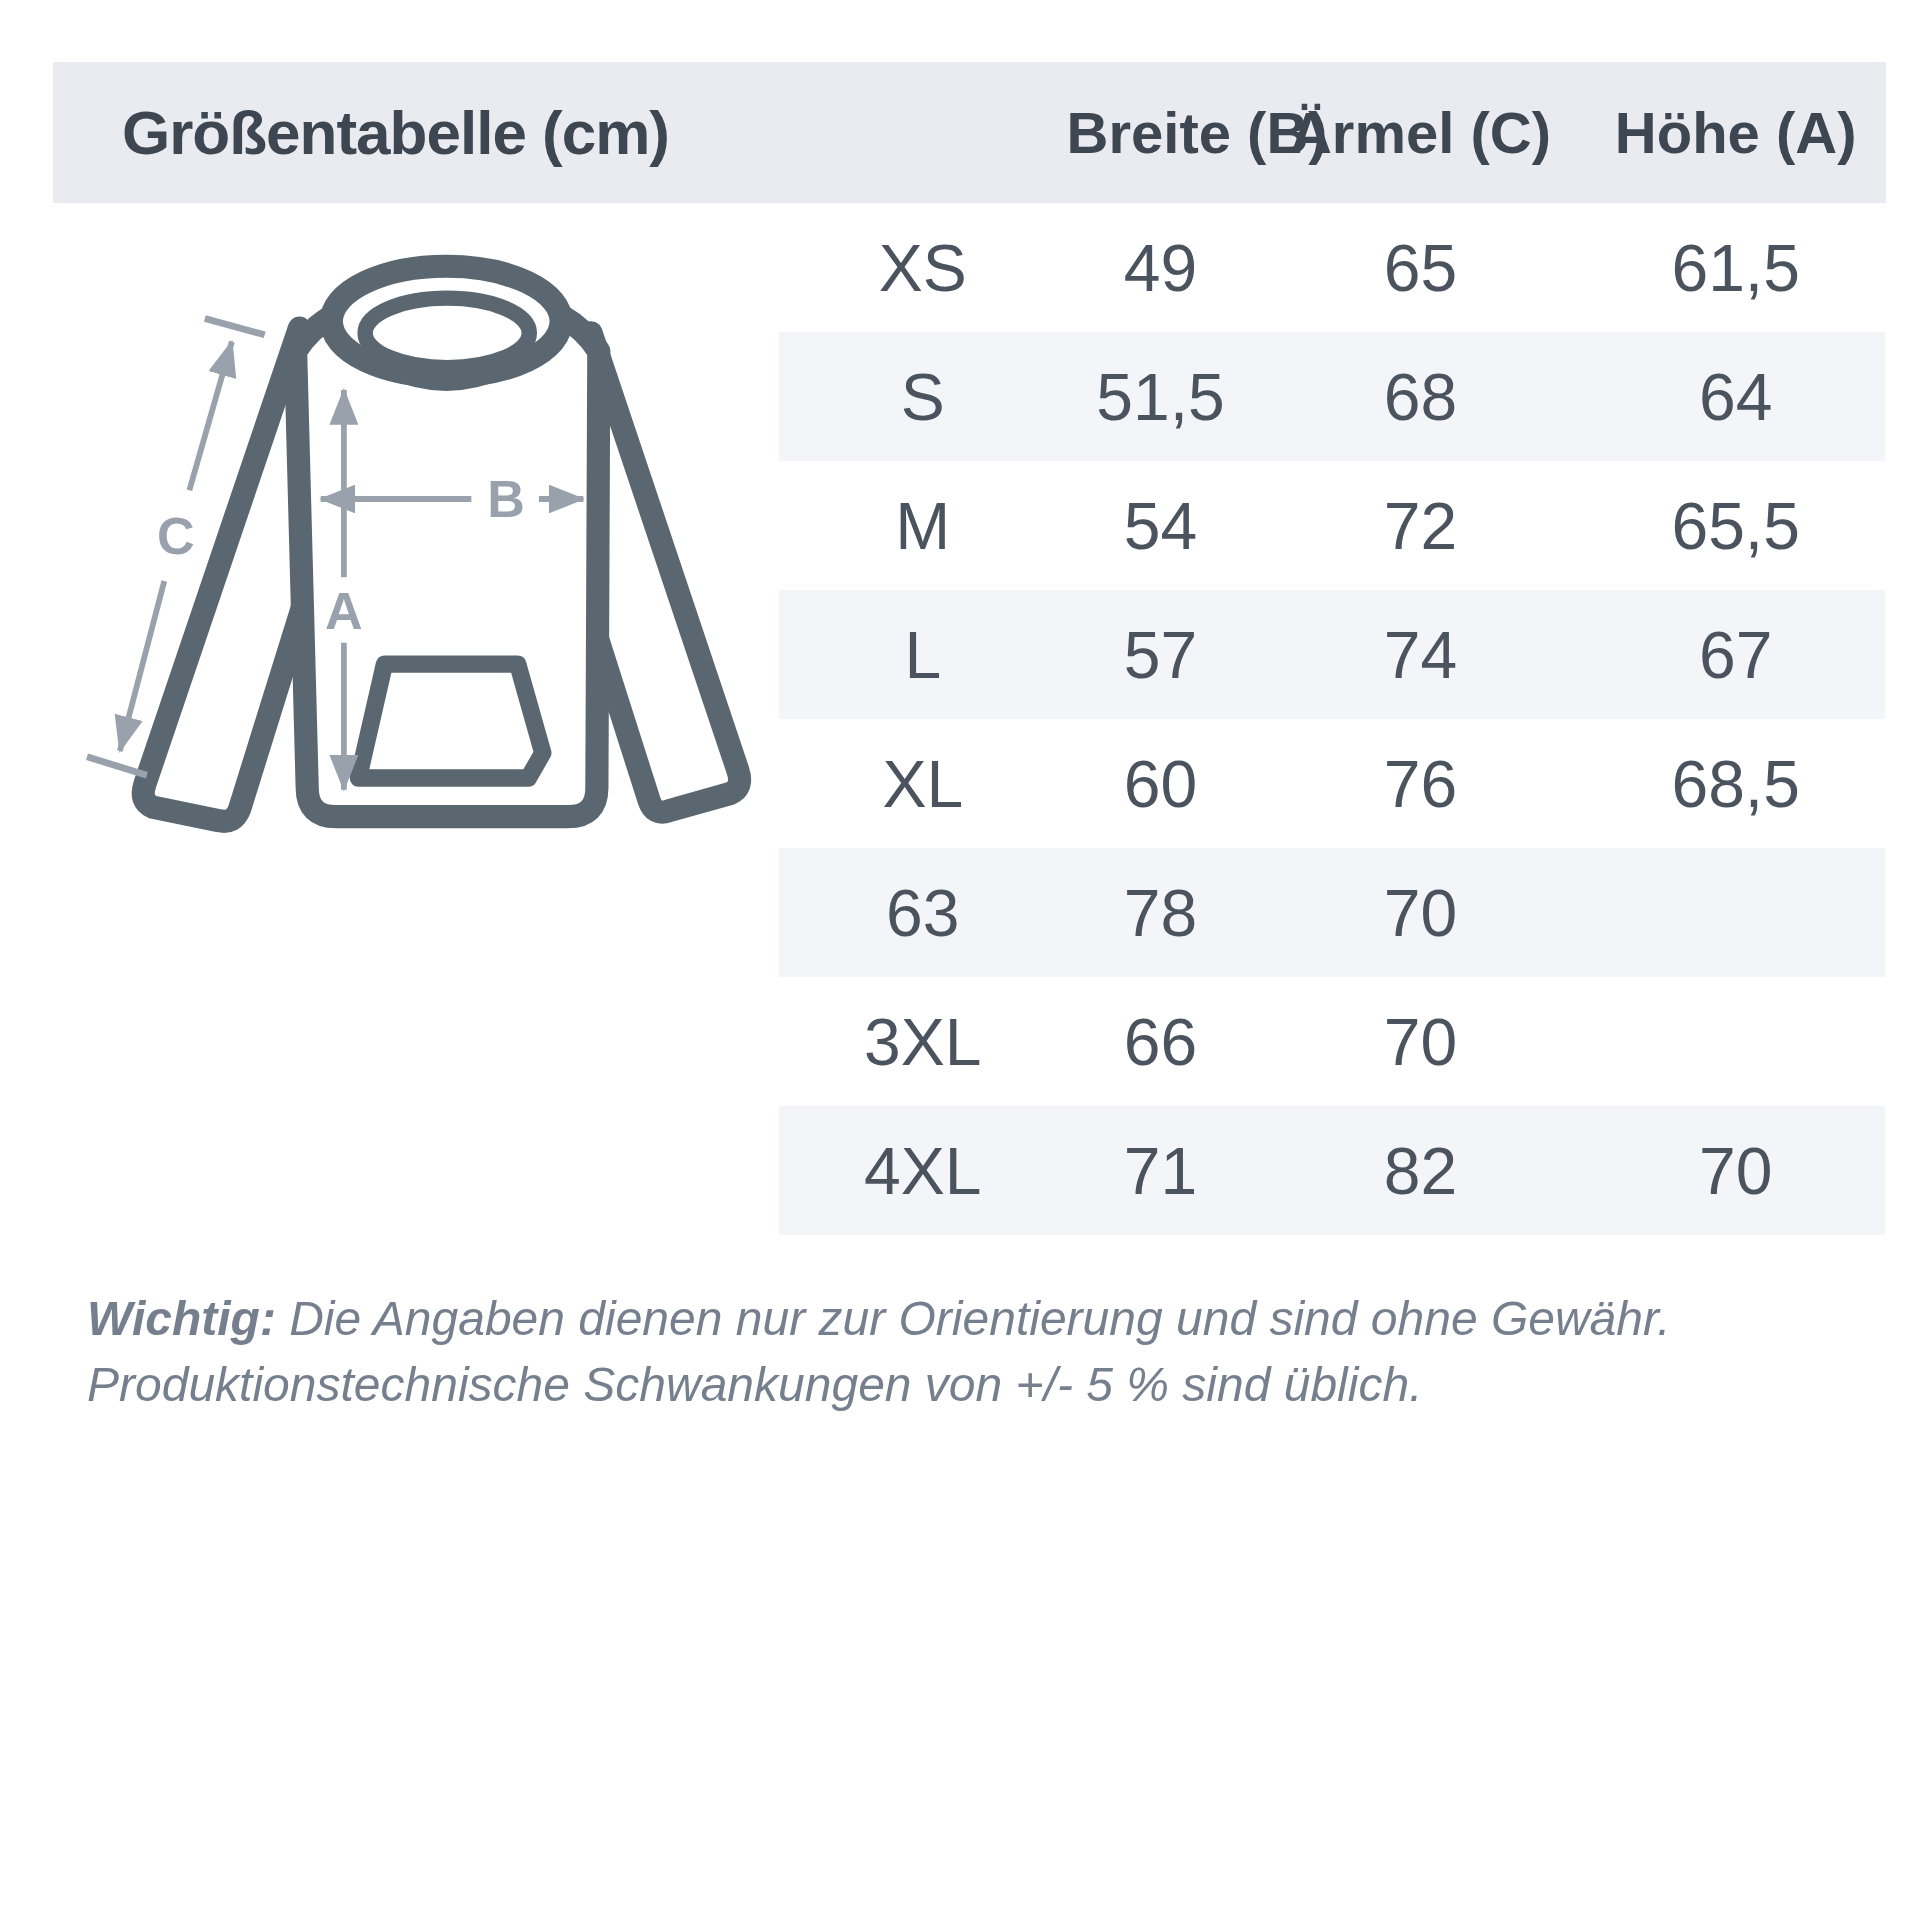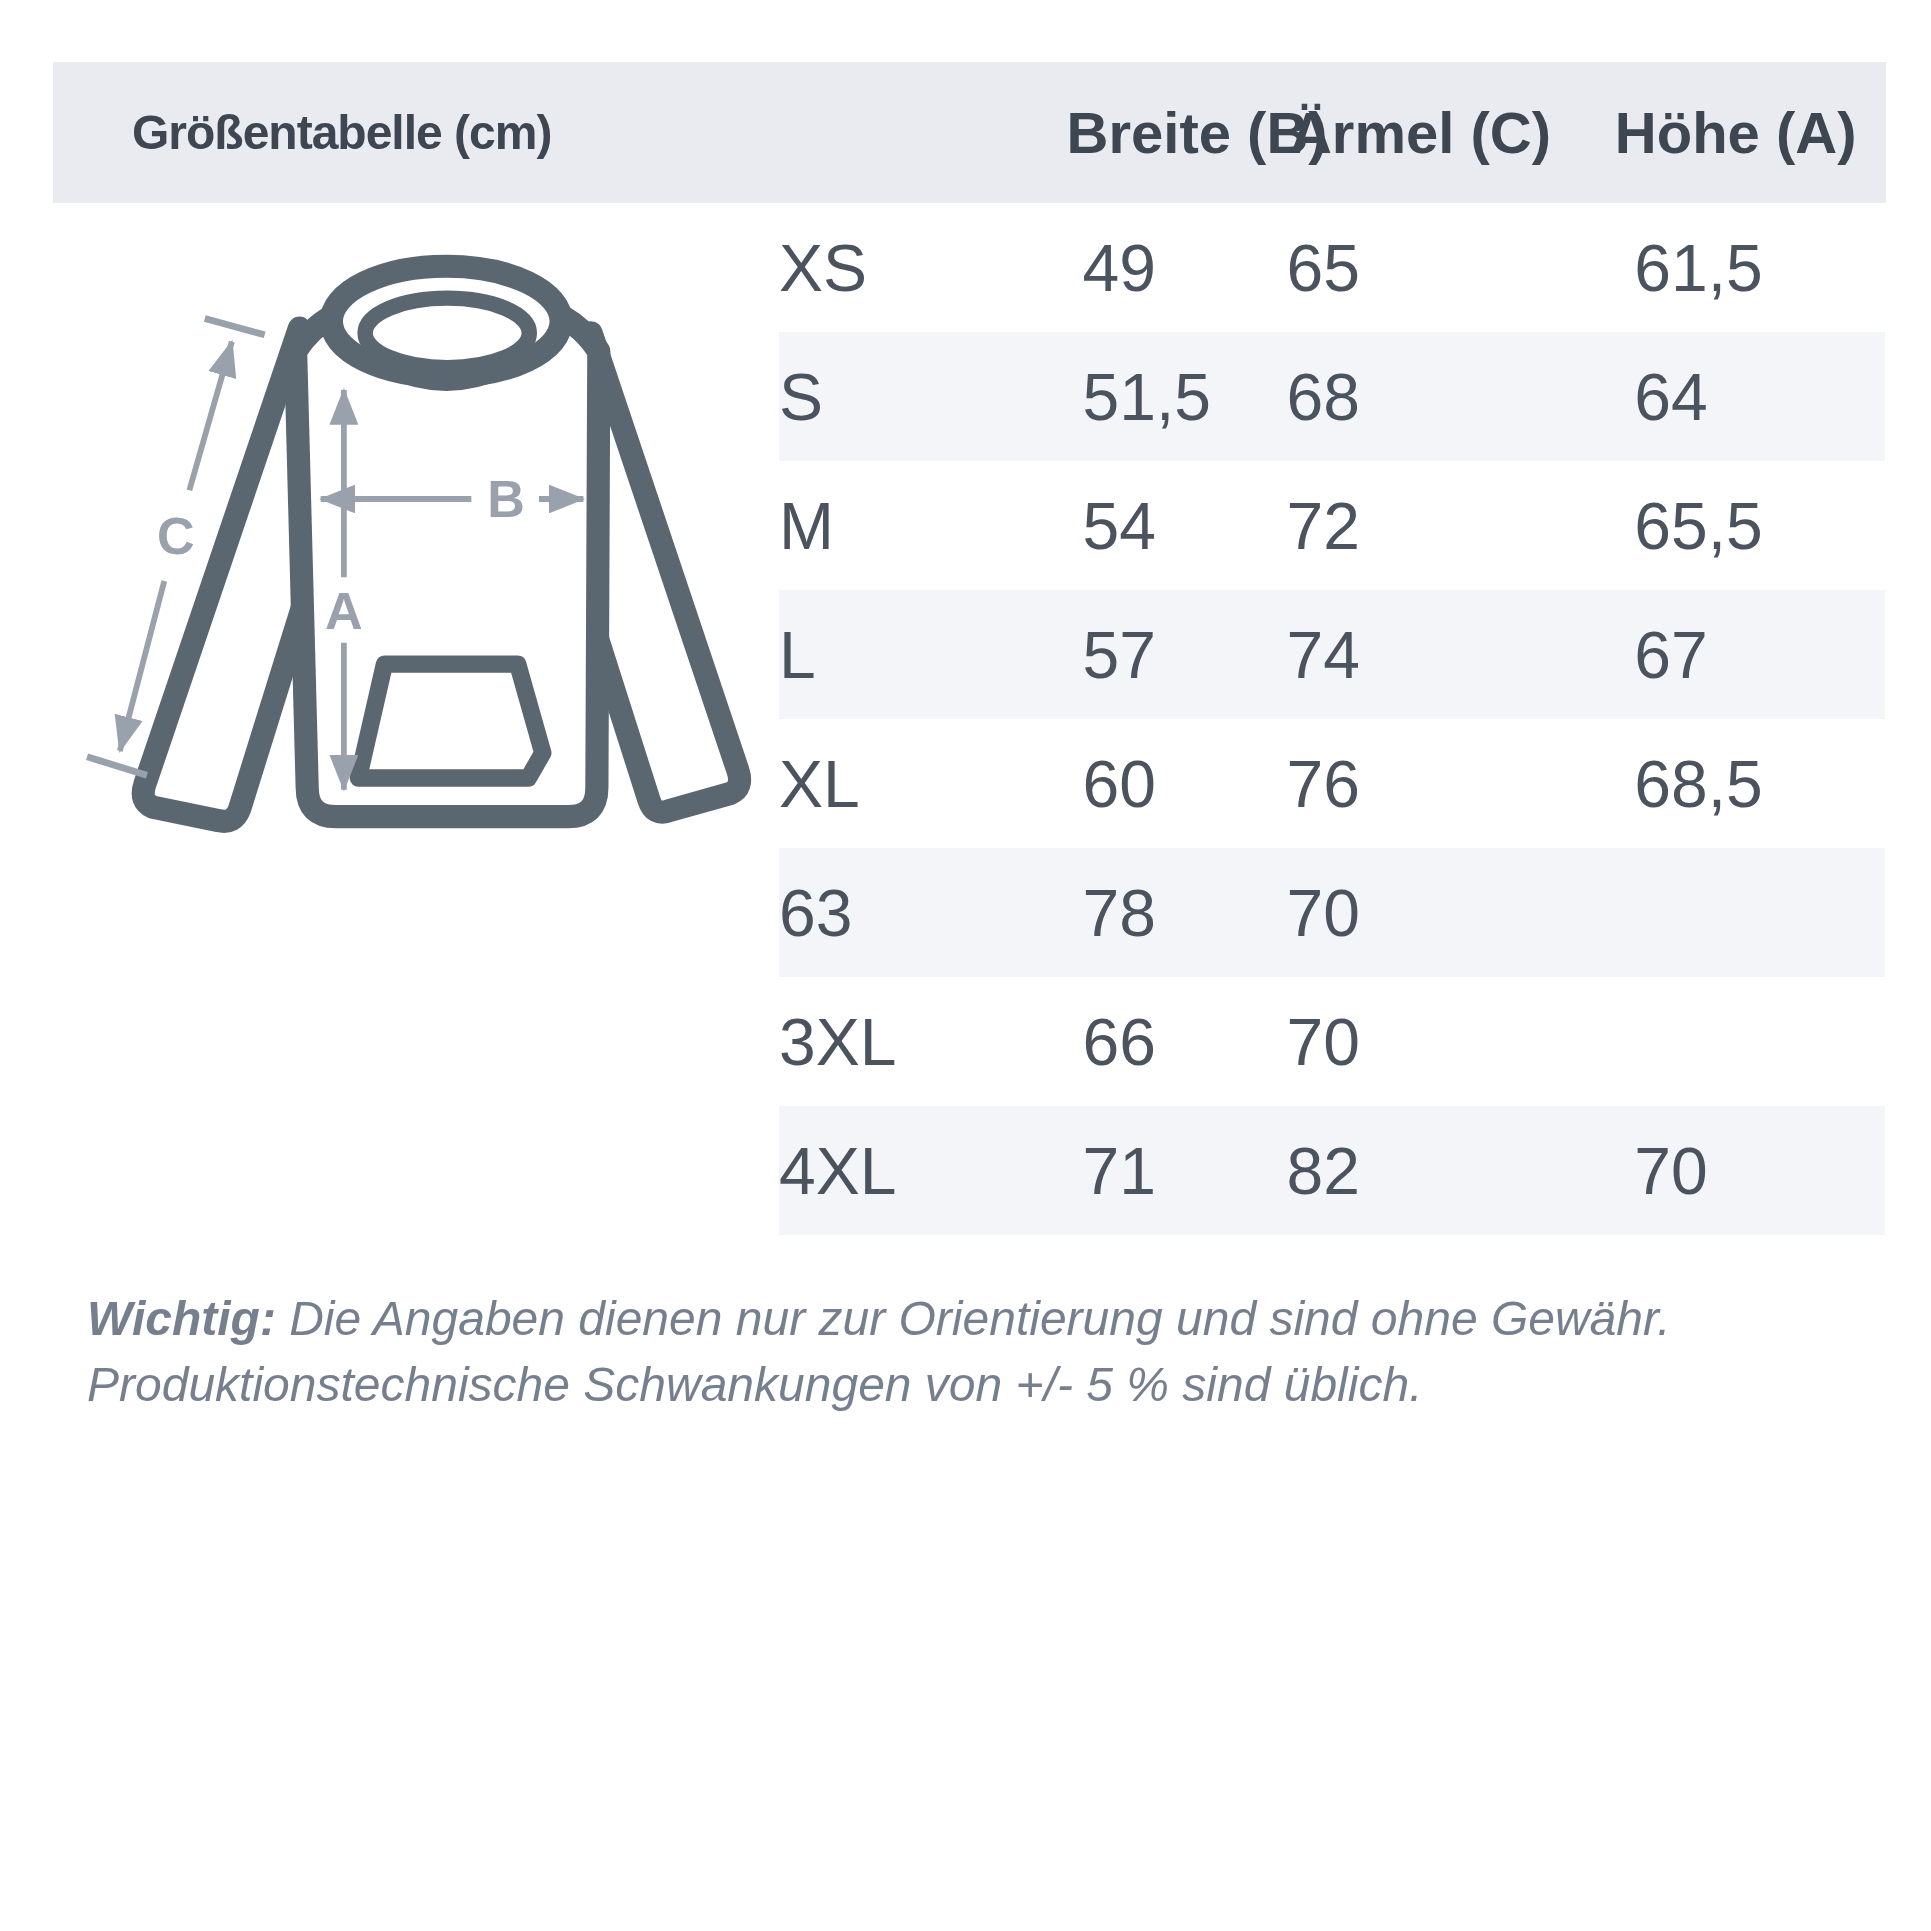--- a/index.html
+++ b/index.html
@@ -8,42 +8,42 @@
     background:#ffffff;
     font-family:"Liberation Sans", sans-serif;
     overflow:hidden;
   }
   
   .header-band {
     position:absolute; left:53px; top:62px; width:1833px; height:141px;
     background:#e9ebf0;
   }
   .header-title {
-    position:absolute; left:79px; top:0; height:100%;
+    position:absolute; left:69px; top:0; height:100%;
     display:flex; align-items:center;
-    font-size:48px; font-weight:bold; color:#3e4652; letter-spacing:-1px;
+    font-size:62px; font-weight:bold; color:#3e4652; letter-spacing:-1px;
   }
   .header-cols {
     position:absolute; left:726px; top:0; width:1106px; height:100%;
     display:grid; grid-template-columns:26% 17% 30% 27%;
     align-items:center;
   }
   .header-col {
     text-align:center; font-size:58px; font-weight:bold; color:#3e4652;
     white-space:nowrap;
   }
   
   .size-table {
     position:absolute; left:779px; top:203px; width:1106px;
   }
   .size-row {
     height:129px;
     display:grid; grid-template-columns:26% 17% 30% 27%;
-    align-items:center; text-align:left;
-    font-size:66px; color:#4b535e;gap:16px;
+    align-items:center; text-align:center;
+    font-size:66px; color:#4b535e;
   }
   .size-row:nth-child(even) { background:#f3f5f9; }
   .cell { line-height:1; }
   
   .figure { position:absolute; left:58px; top:246px; width:734px; height:618px; }
   .figure svg { display:block; }
   .garment { fill:#ffffff; stroke:#5b6770; stroke-linejoin:round; stroke-linecap:round; }
   .dim { stroke:#99a2ac; fill:none; }
   .dim-label { fill:#99a2ac; font-size:54px; font-weight:600; font-family:"Liberation Sans", sans-serif; }
   

